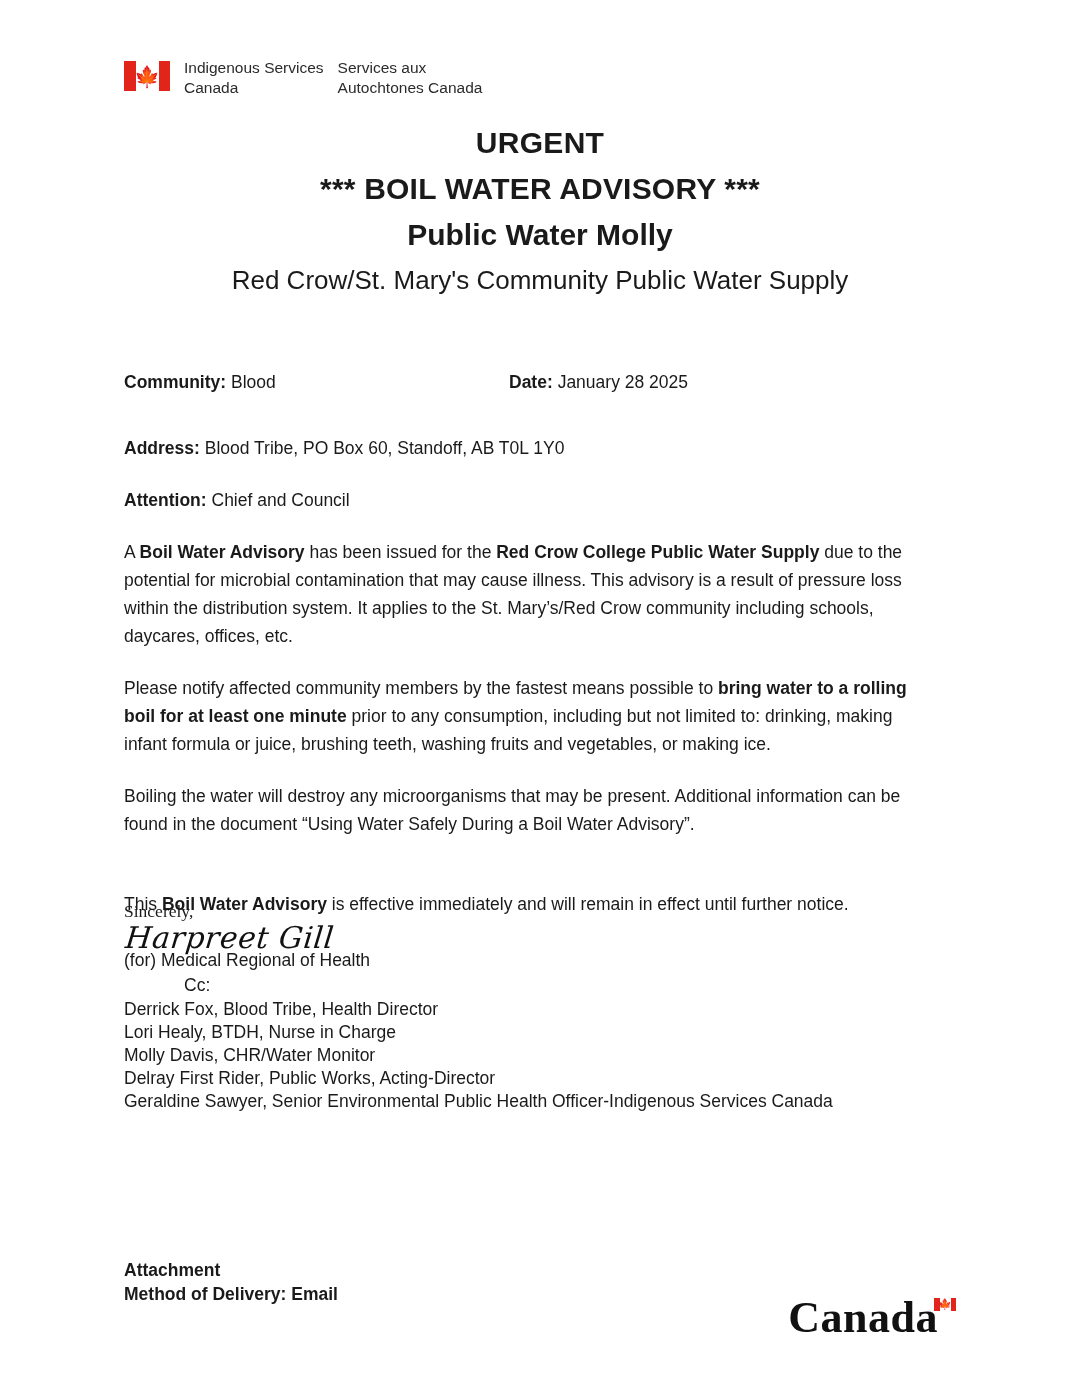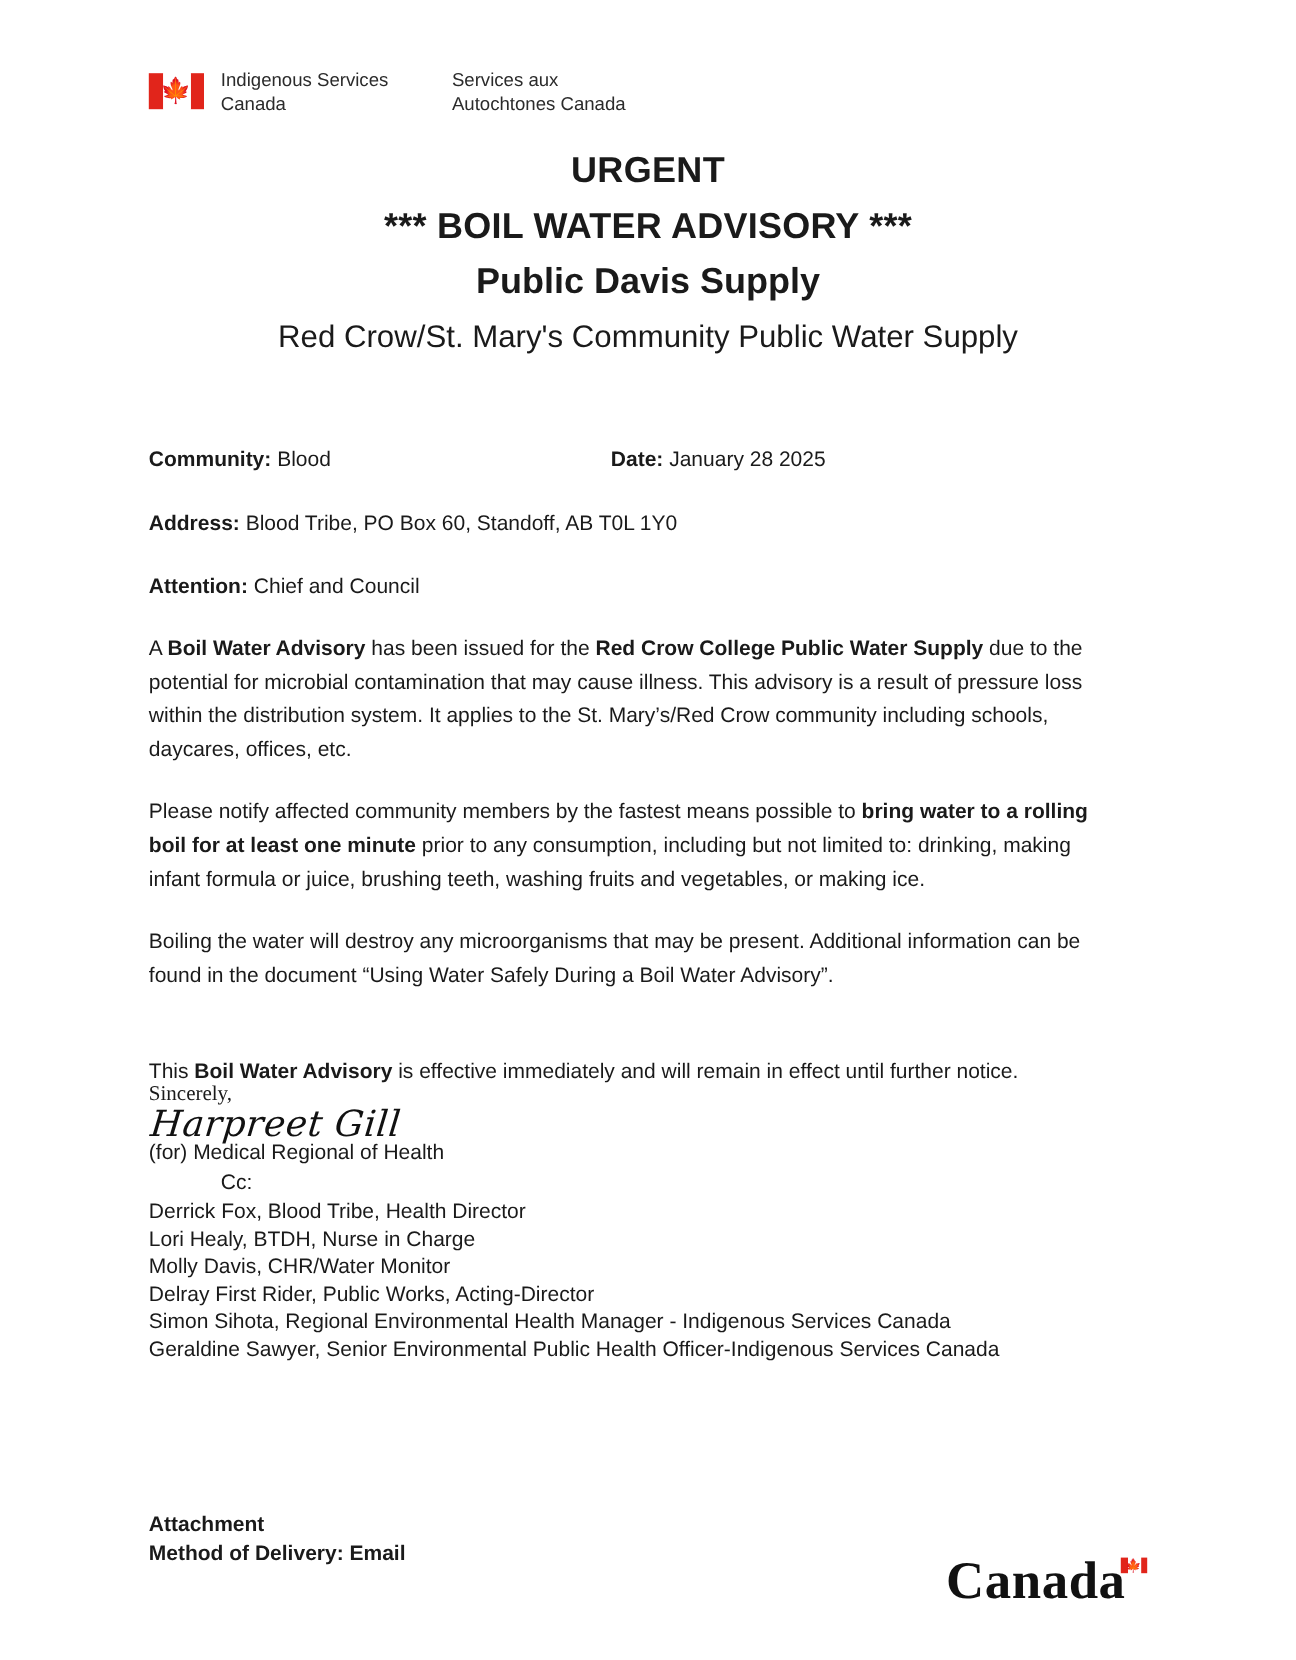--- a/index.html
+++ b/index.html
@@ -60,21 +60,21 @@
     line-height: 21px;
     color: #e1251b;
   }
   .wordmark {
     display: flex;
     font-size: 15.5px;
     line-height: 20px;
     color: #2b2b2b;
   }
   .wordmark .col {
-    margin-right: 53px;
+    margin-right: 14px;
     white-space: nowrap;
   }
   .wordmark .col.second {
     margin-right: 0;
   }
 
   
   .titles {
     position: absolute;
     top: 126px;
@@ -108,21 +108,21 @@
   .body-block {
     position: absolute;
     top: 368px;
     left: 124px;
     width: 812px;
     font-size: 17.5px;
     line-height: 28px;
   }
   .meta-row {
     display: flex;
-    margin-bottom: 26px;
+    margin-bottom: 38px;
   }
   .meta-row .community {
     width: 385px;
   }
   .para {
     margin-bottom: 24px;
   }
   .spacer-large {
     height: 28px;
   }
@@ -234,21 +234,21 @@
       <div class="col second">
         <div>Services aux</div>
         <div>Autochtones Canada</div>
       </div>
     </div>
   </div>
 
   <div class="titles">
     <div class="t-urgent">URGENT</div>
     <div class="t-boil">*** BOIL WATER ADVISORY ***</div>
-    <div class="t-supply">Public Davis Supply</div>
+    <div class="t-supply">Public Water Molly</div>
     <div class="t-sub">Red Crow/St. Mary's Community Public Water Supply</div>
   </div>
 
   <div class="body-block">
 
     <div class="meta-row">
       <div class="community">
         <span class="b">Community:</span>
         <span>Blood</span>
       </div>
@@ -288,21 +288,20 @@
   <div class="sig-area">
     <div class="sincerely">Sincerely,</div>
     <div class="signature">Harpreet Gill</div>
     <div class="sig-title">(for) Medical Regional of Health</div>
     <div class="cc-label">Cc:</div>
     <div class="cc-list">
       <div>Derrick Fox, Blood Tribe, Health Director</div>
       <div>Lori Healy, BTDH, Nurse in Charge</div>
       <div>Molly Davis, CHR/Water Monitor</div>
       <div>Delray First Rider, Public Works, Acting-Director</div>
-      <div>Simon Sihota, Regional Environmental Health Manager - Indigenous Services Canada</div>
       <div>Geraldine Sawyer, Senior Environmental Public Health Officer-Indigenous Services Canada</div>
     </div>
   </div>
 
   <div class="footer-left">
     <div>Attachment</div>
     <div>Method of Delivery: Email</div>
   </div>
 
   <div class="canada-wordmark">

